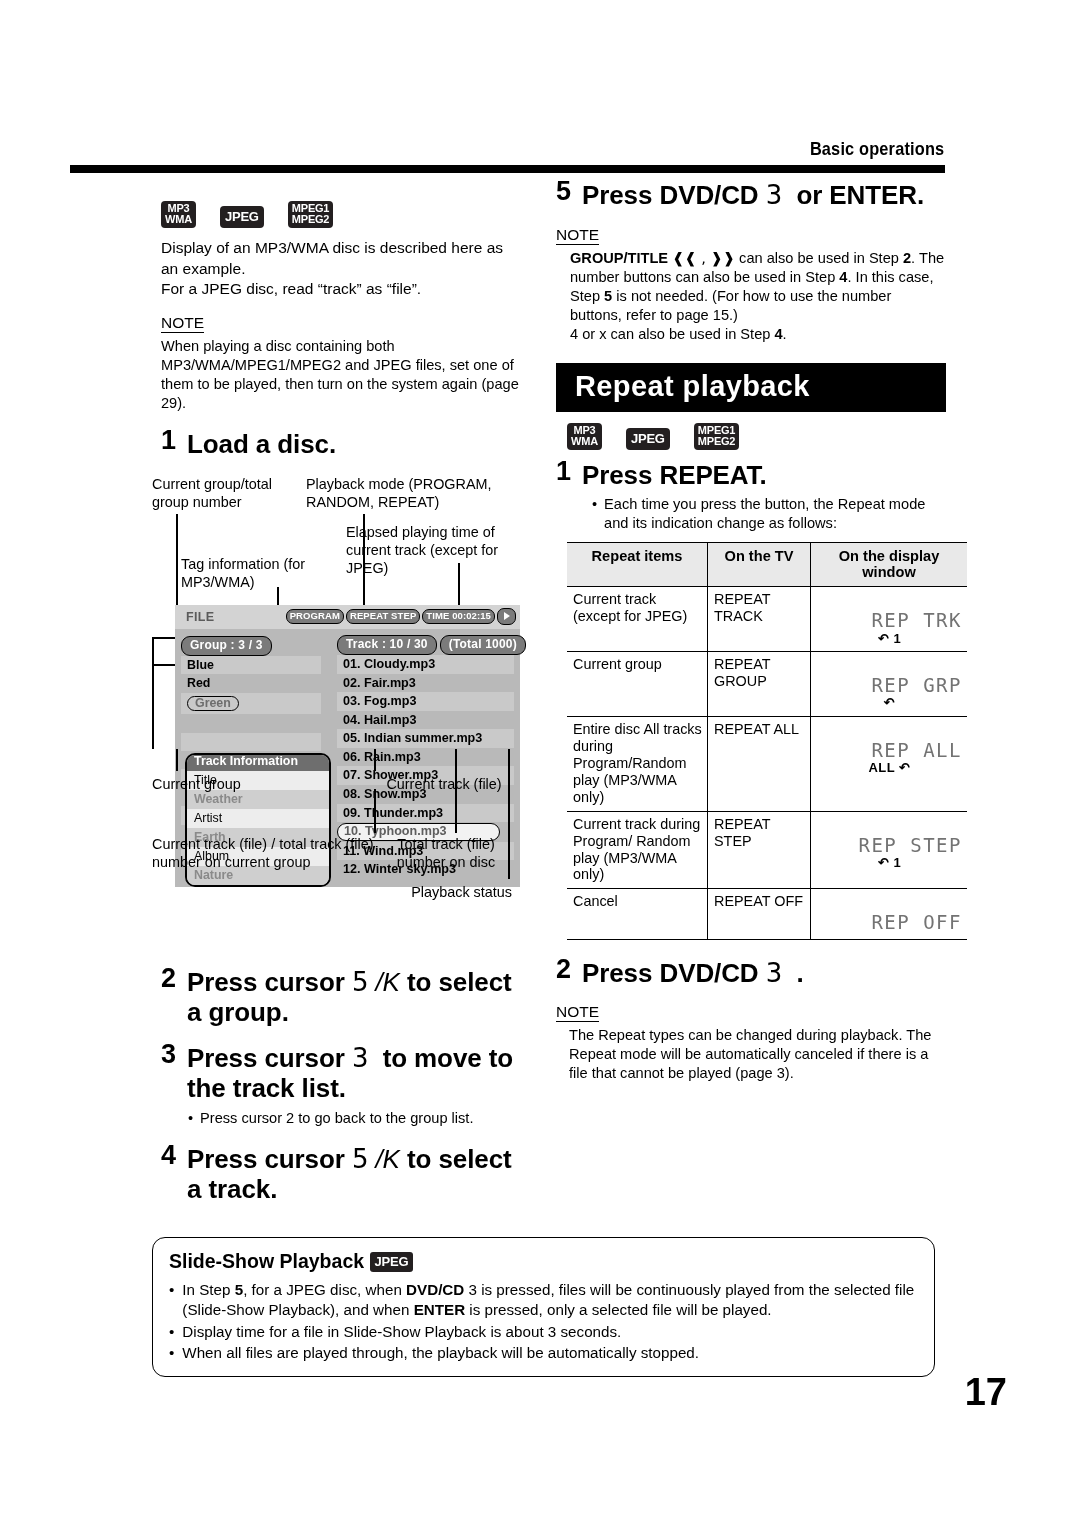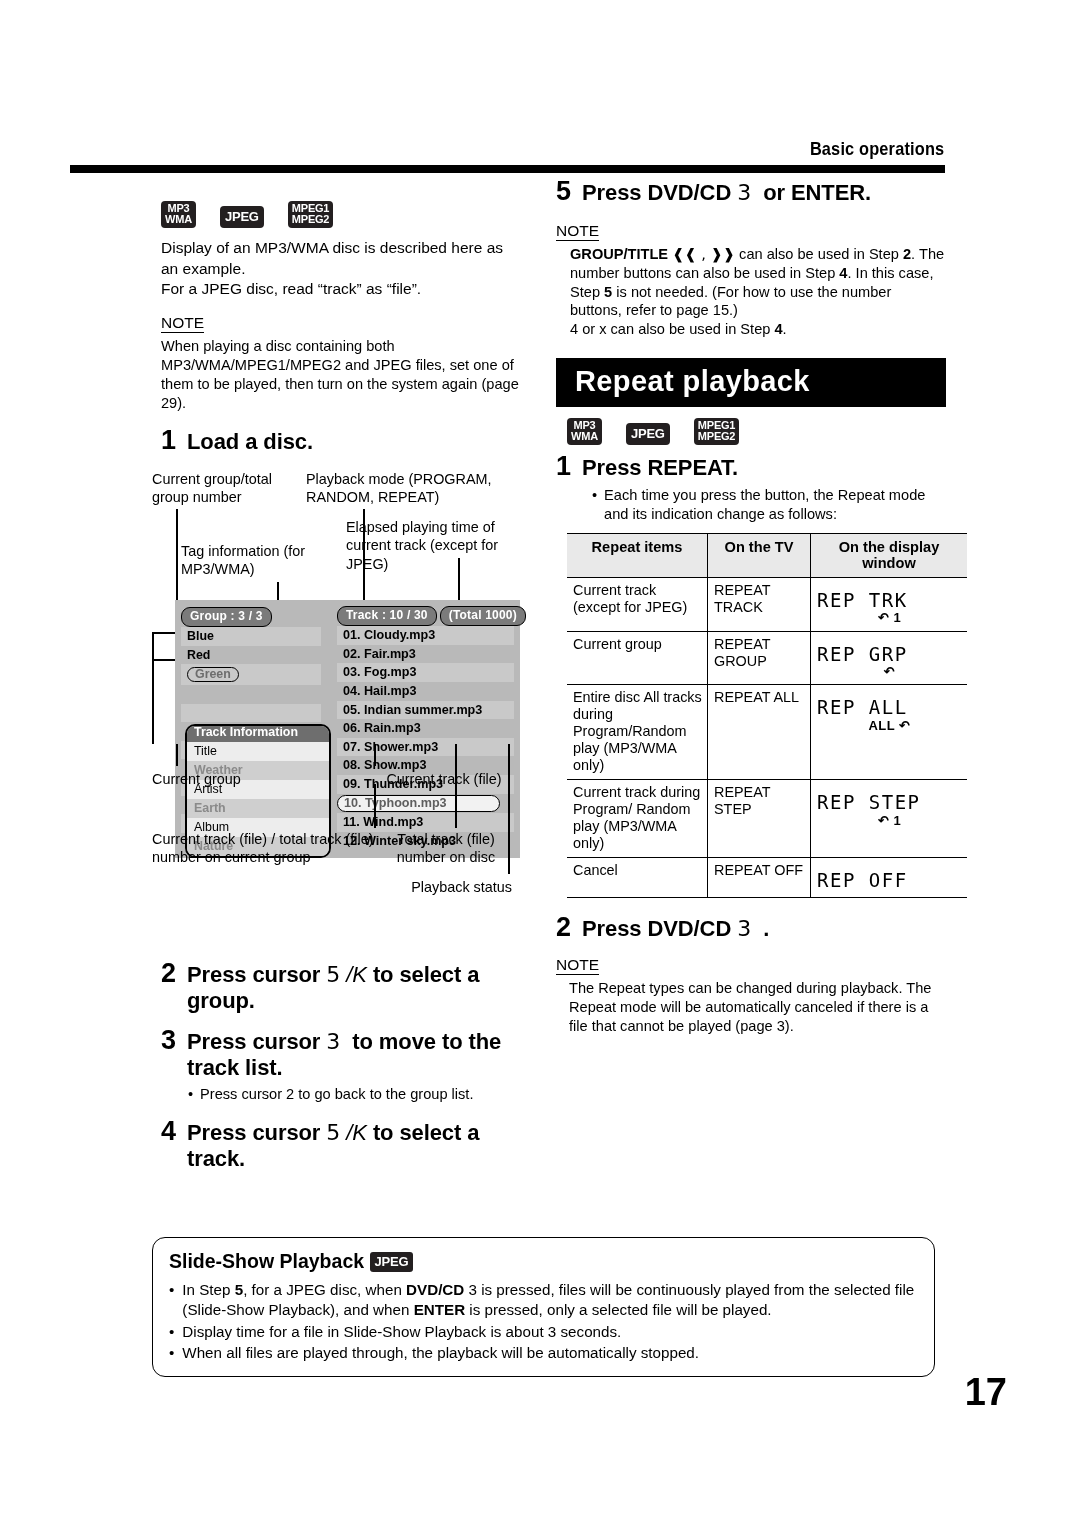--- a/index.html
+++ b/index.html
@@ -120,21 +120,21 @@
   }
   .step-num {
     font-size: 27px;
     font-weight: bold;
     line-height: 1.0;
     width: 26px;
     flex: 0 0 26px;
     margin-top: -2px;
   }
   .step-txt {
-    font-size: 22px;
+    font-size: 26px;
     font-weight: bold;
     line-height: 1.16;
     letter-spacing: -.1px;
   }
   .step-txt .light { font-weight: normal; }
   .step-sub {
     font-size: 14.6px;
     line-height: 1.3;
     margin: 5px 0 0 40px;
     display: flex;
@@ -313,25 +313,25 @@
     border-top: 1.8px solid #000;
     border-bottom: 1.4px solid #000;
     padding: 5px 3px 6px 3px;
   }
   table.rep tr.r td { border-bottom: 1.4px solid #000; }
   table.rep tr.last td { border-bottom: 1.8px solid #000; }
   table.rep td { font-size: 14.4px; line-height: 1.18; }
   .lcd {
     font-family: "DejaVu Sans Mono", monospace;
     font-size: 19px;
-    color: #000000;
+    color: #737373;
     letter-spacing: 1.5px;
-    text-align: left;
+    text-align: right;
     display: block;
-    margin-top: 7px;
+    margin-top: 18px;
   }
   .lcd-sub {
     display: block;
     text-align: center;
     font-size: 13px;
     font-weight: bold;
     margin-top: -1px;
     letter-spacing: .5px;
   }
 
@@ -390,33 +390,44 @@
     <div class="step">
       <div class="step-num">1</div>
       <div class="step-txt">Load a disc.</div>
     </div>
 
     
     <div class="figure">
 
       <div class="cap" style="left:4px; top:4px; width:160px;">Current group/total group number</div>
       <div class="cap" style="left:158px; top:4px; width:206px;">Playback mode (PROGRAM, RANDOM, REPEAT)</div>
-      <div class="cap" style="left:33px; top:76px; width:150px;">Tag information (for MP3/WMA)</div>
+      <div class="cap" style="left:33px; top:84px; width:150px;">Tag information (for MP3/WMA)</div>
       <div class="cap" style="left:198px; top:52px; width:170px;">Elapsed playing time of current track (except for JPEG)</div>
 
       <div class="vline" style="left:28px;  top:43px;  height:93px;"></div>
       <div class="vline" style="left:215px; top:43px;  height:93px;"></div>
       <div class="vline" style="left:129px; top:116px; height:114px;"></div>
       <div class="vline" style="left:310px; top:92px;  height:44px;"></div>
 
       <div class="hline" style="left:4px;  top:166px; width:25px;"></div>
       <div class="vline" style="left:4px;  top:166px; height:112px;"></div>
       <div class="hline" style="left:4px;  top:193px; width:26px;"></div>
 
       <div class="screen">
+        <div class="scr-top">
+          <div class="scr-file">FILE</div>
+          <div class="top-pills">
+            <div class="pill">PROGRAM</div>
+            <div class="pill">REPEAT STEP</div>
+            <div class="pill">TIME 00:02:15</div>
+            <div class="pill-play">
+                <div class="tri"></div>
+              </div>
+          </div>
+        </div>
 
         <div class="scr-body">
 
           <div class="col-group">
             <div class="hdr-pill">Group :  3 / 3</div>
             <div class="lrow alt">Blue</div>
             <div class="lrow base">Red</div>
             <div class="lrow alt"><span class="chip">Green</span></div>
             <div class="lrow base">&nbsp;</div>
             <div class="lrow alt">&nbsp;</div>

